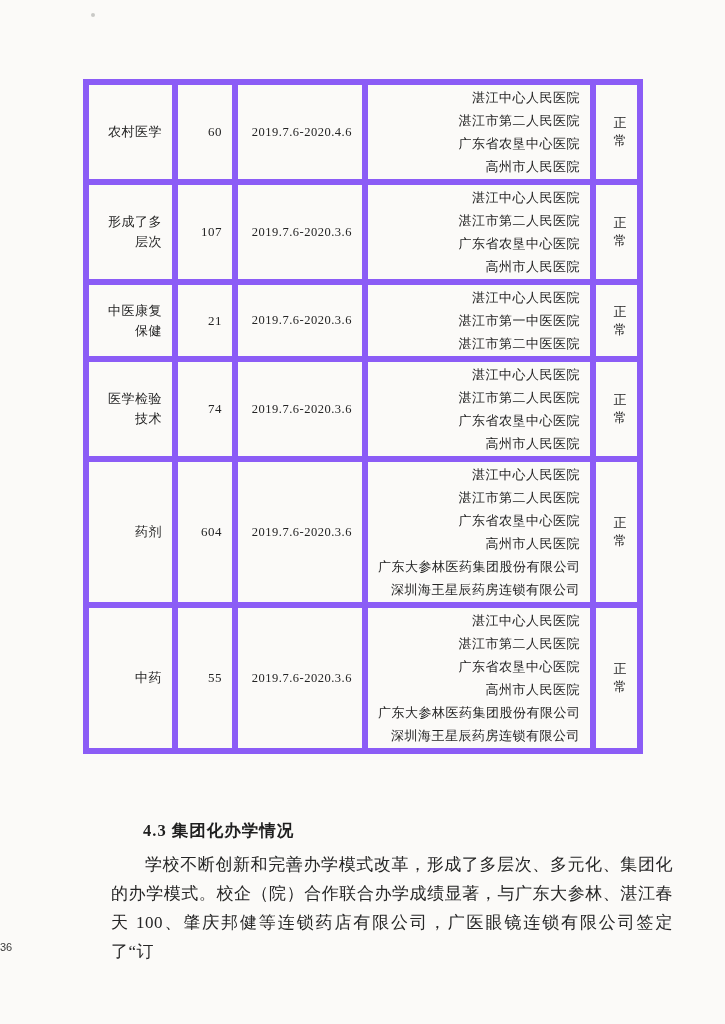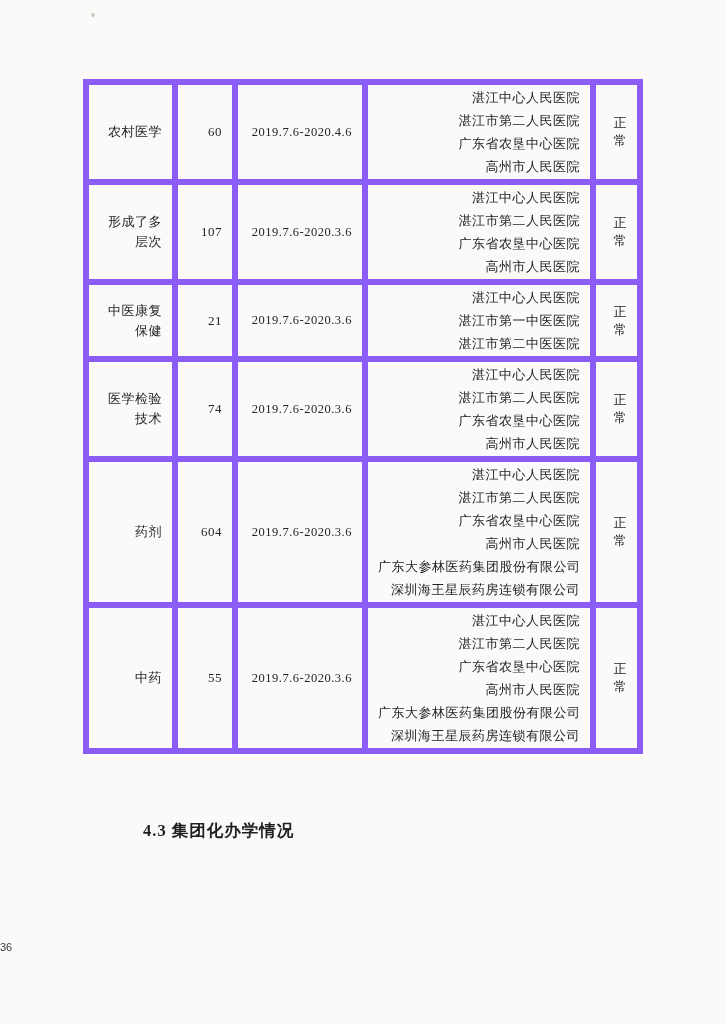--- a/index.html
+++ b/index.html
@@ -172,16 +172,17 @@
           </td>
     <td class="c-status">正常</td>
   </tr>
 
 
 </tbody>
   </table>
 
   <div class="section">
     <h3>4.3 集团化办学情况</h3>
+    <p>学校不断创新和完善办学模式改革，形成了多层次、多元化、集团化的办学模式。校企（院）合作联合办学成绩显著，与广东大参林、湛江春天 100、肇庆邦健等连锁药店有限公司，广医眼镜连锁有限公司签定了“订</p>
   </div>
 
   <div class="page-number">36</div>
 </div>
 
 </body></html>

